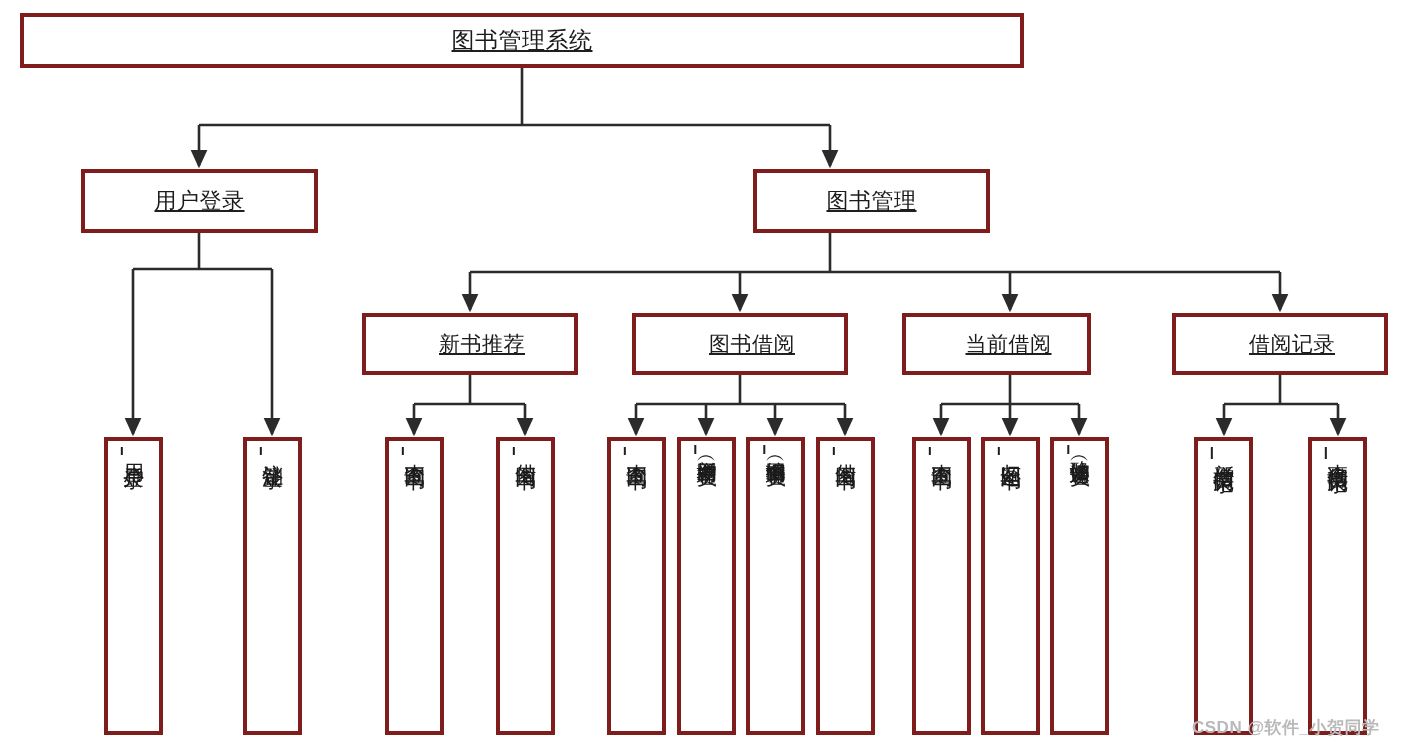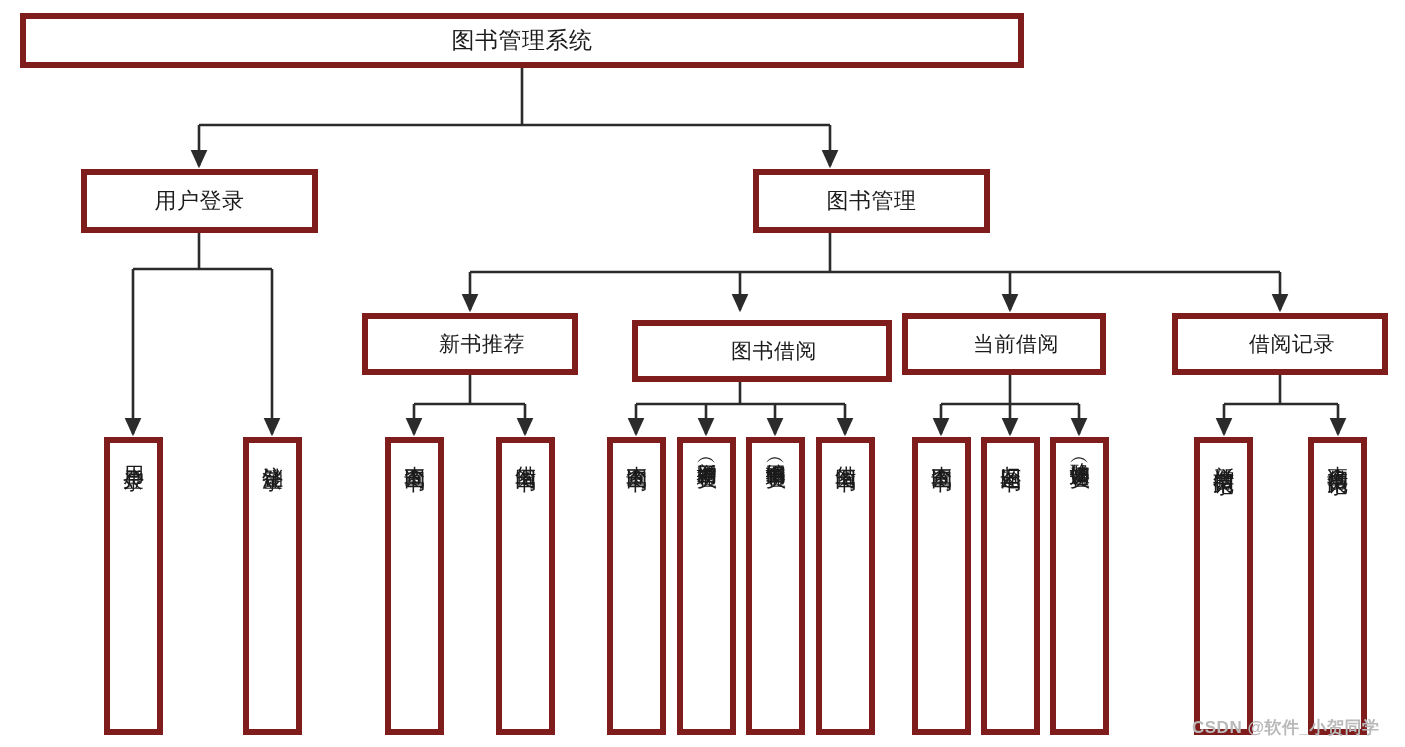--- a/index.html
+++ b/index.html
@@ -24,26 +24,27 @@
     left: 0;
     top: 0;
     width: 1405px;
     height: 747px;
     pointer-events: none;
   }
   .node {
     position: absolute;
     box-sizing: border-box;
     background: #ffffff;
-    border: 6px solid #7f1d1d;
+    border: 4px solid #7f1d1d;
     display: flex;
     align-items: center;
     justify-content: center;
     text-align: left;
     z-index: 2;
+    text-decoration: underline;
   }
   .node .label {
     font-size: 22px;
     line-height: 1.18;
     letter-spacing: 0.5px;
     color: #1b1b1b;
     white-space: nowrap;
   }
   
   .node.horiz { height: 64px; }
@@ -150,25 +151,25 @@
   </div>
 
   <div class="node horiz level2" style="left:753px; top:169px; width:237px;">
     <span class="label">图书管理</span>
   </div>
 
   <div class="node horiz level3" style="left:362px; top:313px; width:216px;">
     <span class="label">新书推荐</span>
   </div>
 
-  <div class="node horiz level3" style="left:632px; top:320px; width:260px;">
+  <div class="node horiz level3" style="left:632px; top:313px; width:216px;">
     <span class="label">图书借阅</span>
   </div>
 
-  <div class="node horiz level3" style="left:902px; top:313px; width:204px;">
+  <div class="node horiz level3" style="left:902px; top:313px; width:189px;">
     <span class="label">当前借阅</span>
   </div>
 
   <div class="node horiz level3" style="left:1172px; top:313px; width:216px;">
     <span class="label">借阅记录</span>
   </div>
 
   <div class="node leaf" style="left:104px; top:437px; width:59px; height:298px;">
     <span class="label">用户登录</span>
   </div>

